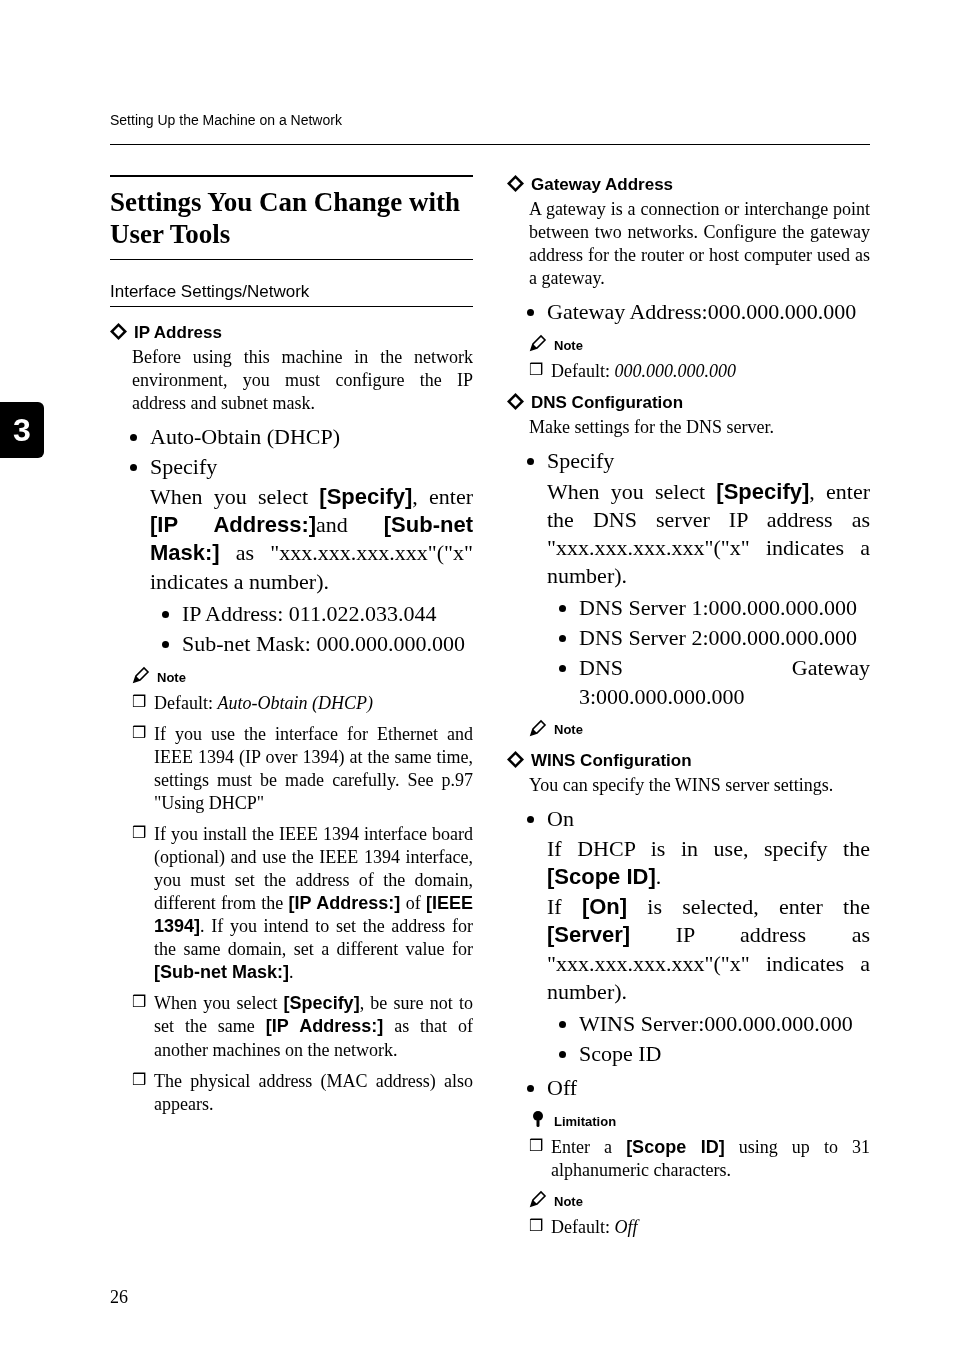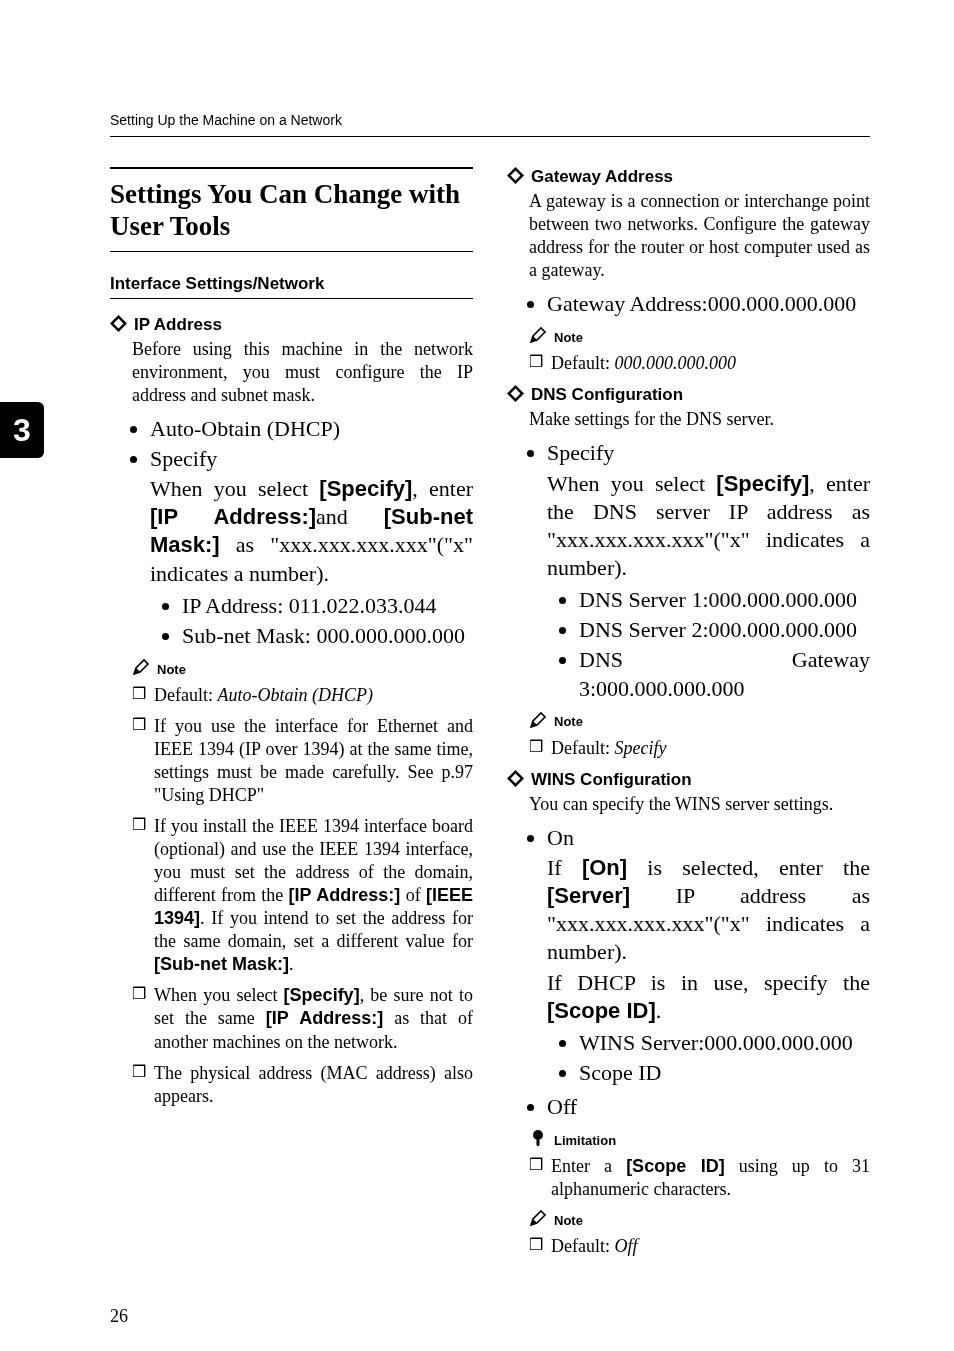--- a/index.html
+++ b/index.html
@@ -12,21 +12,21 @@
   }
   .page {
     padding: 112px 84px 60px 110px;
     box-sizing: border-box;
     position: relative;
   }
   .running-head {
     font-family: Arial, Helvetica, sans-serif;
     font-size: 14px;
     border-bottom: 1px solid #000;
-    padding-bottom: 8px;
+    padding-bottom: 16px;
     margin-bottom: 30px;
   }
   .chapter-tab {
     position: absolute;
     left: 0;
     top: 402px;
     width: 44px;
     height: 56px;
     background: #000;
     color: #fff;
@@ -50,21 +50,21 @@
     font-weight: bold;
     font-size: 27px;
     line-height: 1.18;
     border-top: 2px solid #000;
     border-bottom: 1px solid #000;
     padding: 10px 0 8px 0;
     margin: 0 0 22px 0;
   }
   .subsection {
     font-family: Arial, Helvetica, sans-serif;
-    font-weight: bold;
+    font-weight: normal;
     font-size: 17px;
     border-bottom: 1px solid #000;
     padding-bottom: 4px;
     margin: 4px 0 16px 0;
   }
   .head-row {
     display: flex;
     align-items: flex-start;
     gap: 7px;
     margin-top: 10px;
@@ -248,42 +248,39 @@
       </ul>
       <div class="note-row">
         <span class="icon">
           <svg width="18" height="18" viewBox="0 0 18 18">
               <path d="M2 16 L4 10 L12 2 L16 6 L8 14 Z" fill="none" stroke="#000" stroke-width="1.6"></path>
               <path d="M2 16 L4 10 L8 14 Z" fill="#000"></path>
             </svg>
         </span>
         <span class="note-label">Note</span>
       </div>
-      <ul class="box">
-        <li><span>Default: </span><span class="italic">Specify</span></li>
-      </ul>
 
       <div class="head-row">
         <span class="icon">
           <svg width="17" height="17" viewBox="0 0 17 17">
               <rect x="8.5" y="0" width="12" height="12" transform="rotate(45 8.5 0)" fill="#000"></rect>
               <rect x="8.5" y="3.5" width="7" height="7" transform="rotate(45 8.5 3.5)" fill="#fff"></rect>
             </svg>
         </span>
         <span class="head-label">WINS Configuration</span>
       </div>
       <div class="body-text">You can specify the WINS server settings.</div>
       <ul class="disc">
         <li>
           <span>On</span>
           <div style="margin-top:2px">
-            <span>If </span><span class="bold-sans">[On]</span><span> is selected, enter the </span><span class="bold-sans">[Server]</span><span> IP address as "xxx.xxx.xxx.xxx"("x" indicates a number).</span>
+            <span>If DHCP is in use, specify the </span><span class="bold-sans">[Scope ID]</span><span>.</span>
           </div>
           <div style="margin-top:2px">
-            <span>If DHCP is in use, specify the </span><span class="bold-sans">[Scope ID]</span><span>.</span>
+            <span>If </span><span class="bold-sans">[On]</span><span> is selected, enter the </span><span class="bold-sans">[Server]</span><span> IP address as "xxx.xxx.xxx.xxx"("x" indicates a number).</span>
           </div>
           <ul class="disc inner">
             <li>WINS Server:000.000.000.000</li>
             <li>Scope ID</li>
           </ul>
         </li>
         <li>Off</li>
       </ul>
 
       <div class="limit-row">

